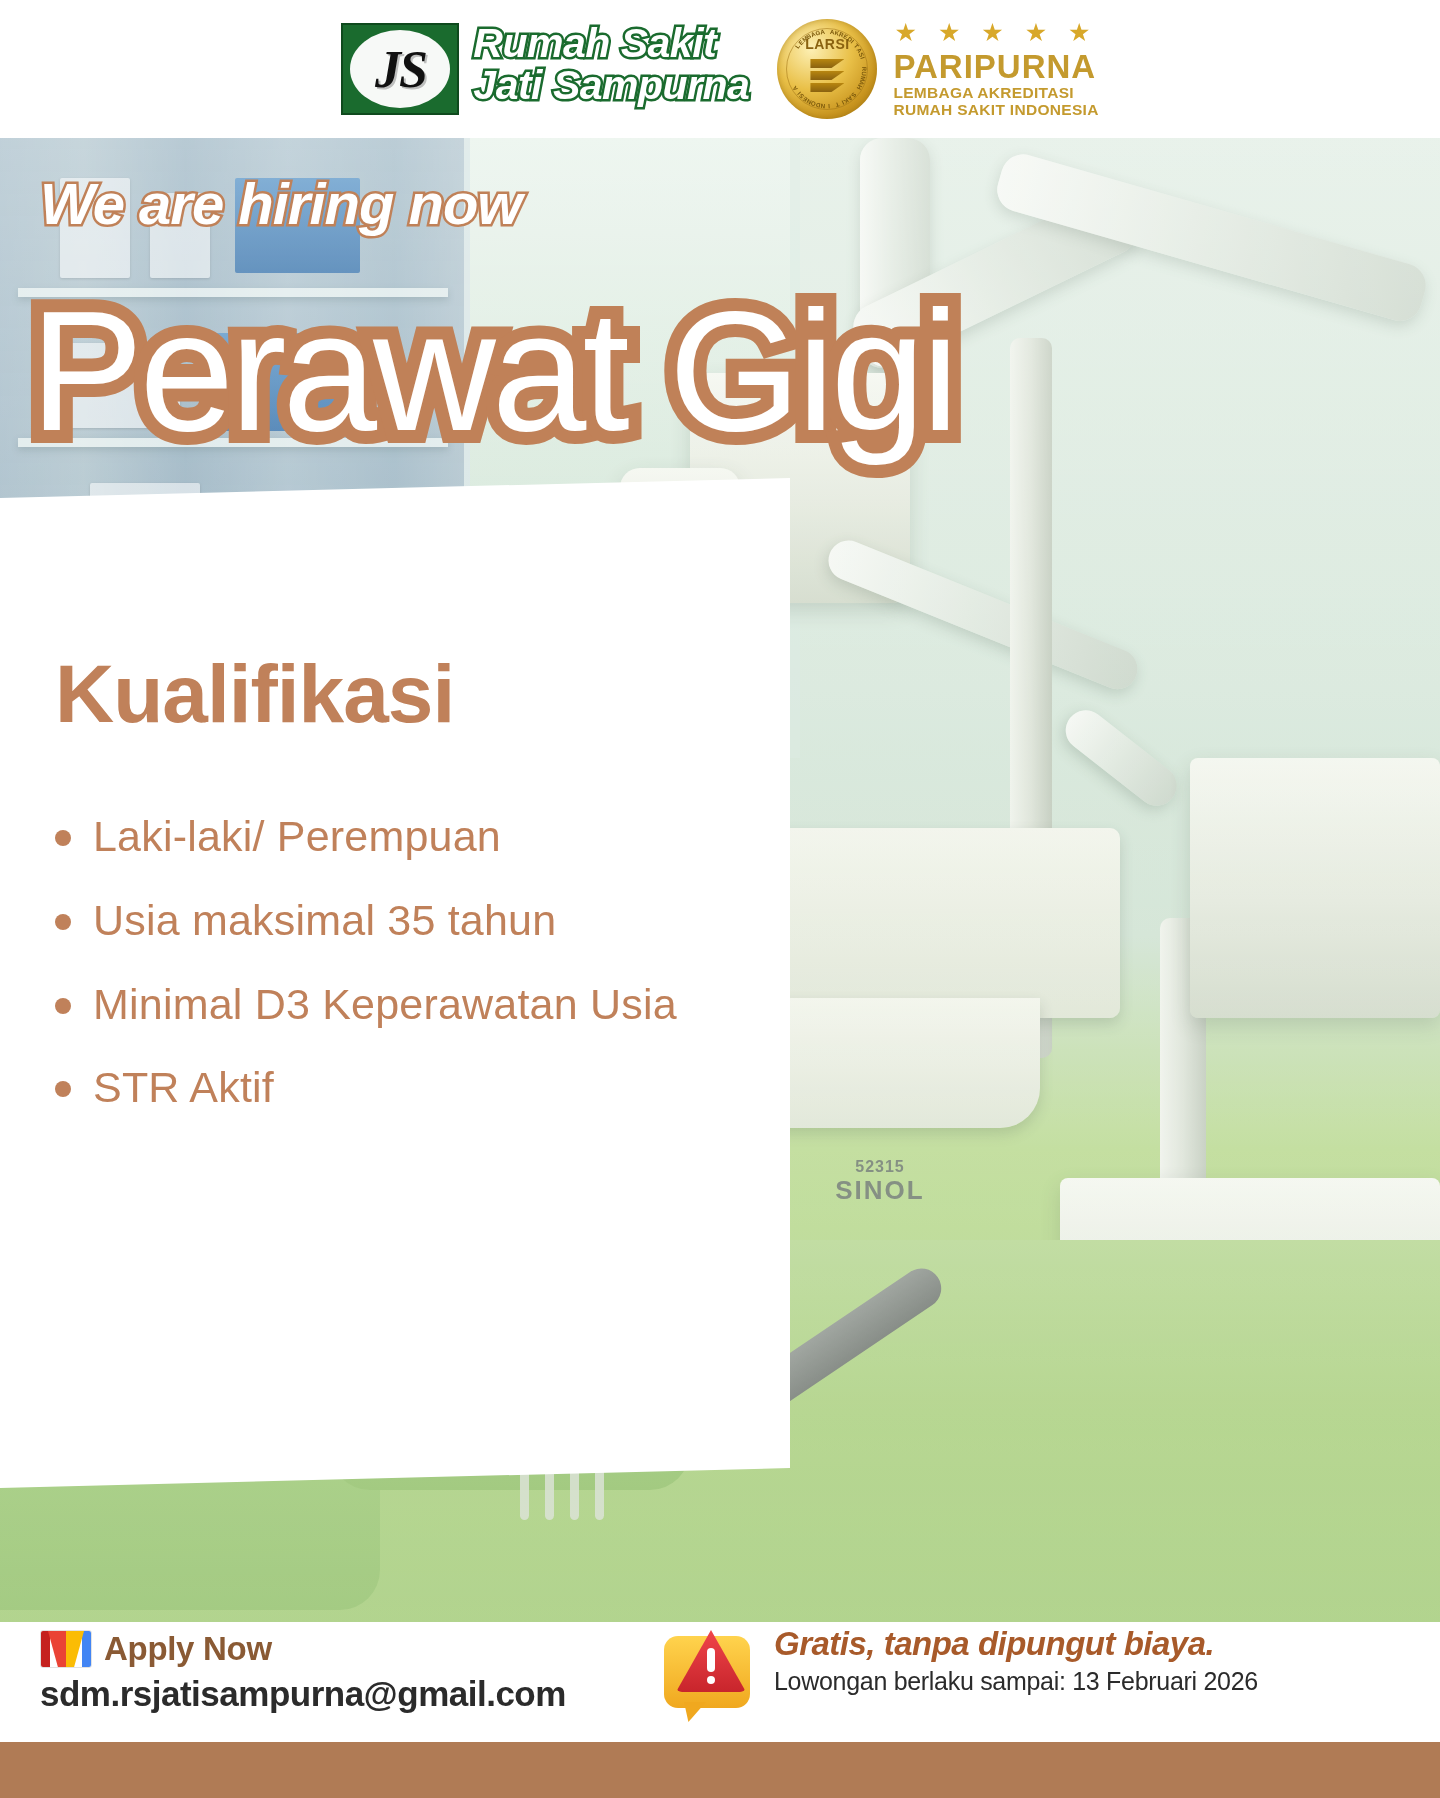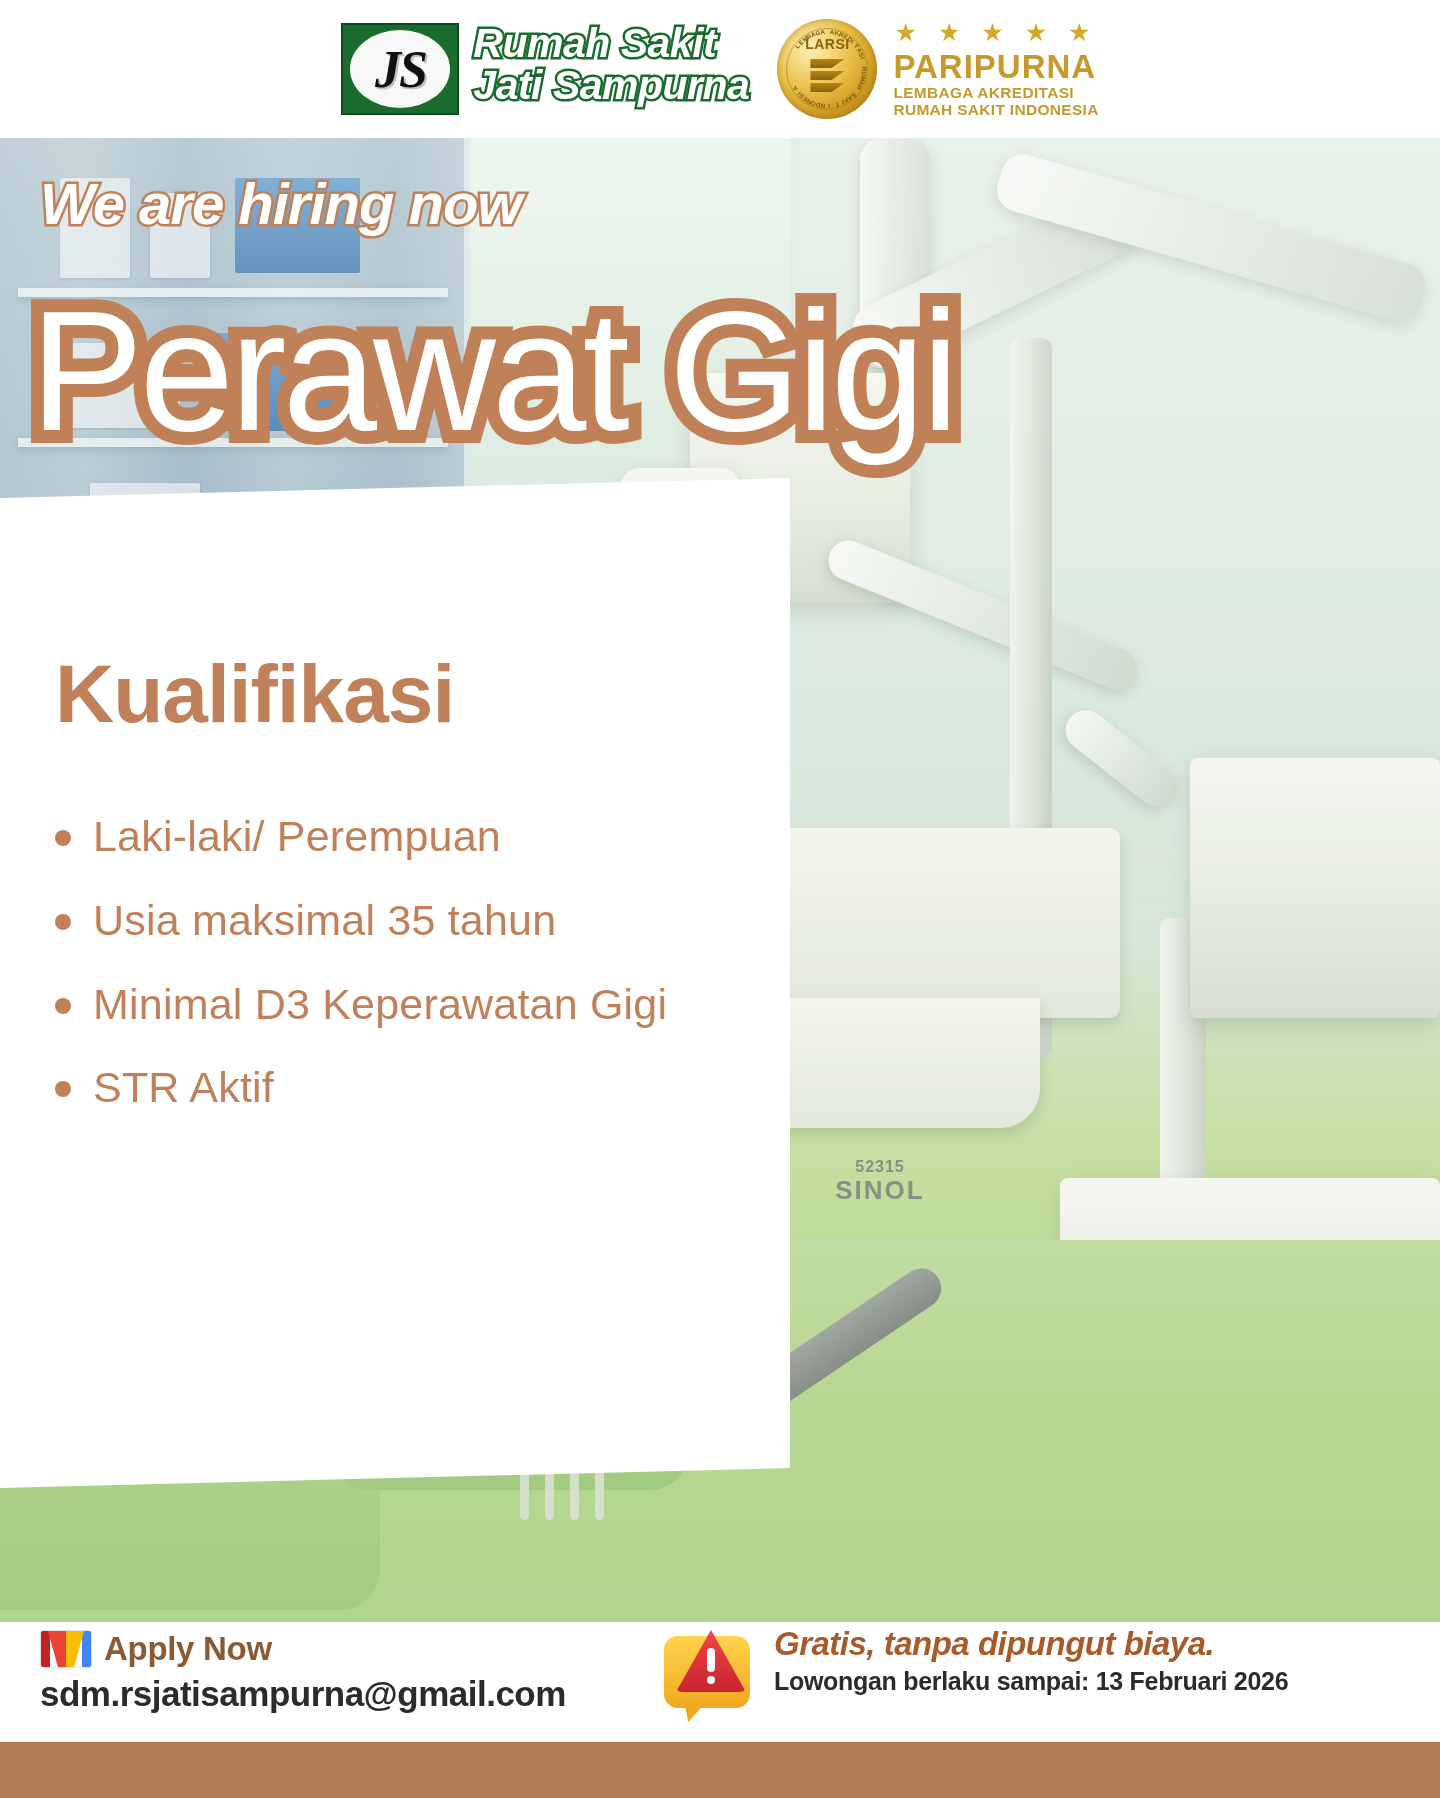--- a/index.html
+++ b/index.html
@@ -273,21 +273,21 @@
   .warn-dot {
     position:absolute; left:47px; top:50px; width:8px; height:8px;
     background:#fff; border-radius:50%;
   }
   .warn-texts { line-height:1.12; }
   .gratis {
     font-size:33px; font-weight:bold; font-style:italic; color:#a85a2a;
     letter-spacing:-.5px;
   }
   .deadline {
-    font-size:25px; font-weight:bold; color:#2b2b2b;
+    font-size:25px; font-weight:normal; color:#2b2b2b;
     letter-spacing:-.3px; margin-top:4px;
   }
   .bottom-bar {
     position:absolute; left:0; top:1742px; width:1440px; height:56px;
     background:#b07b55;
   }
 </style>
 </head>
 <body>
 
@@ -434,21 +434,21 @@
           <li class="qual-item">
             <span class="bullet"></span>
             <span class="qual-text">Laki-laki/ Perempuan</span>
           </li>
           <li class="qual-item">
             <span class="bullet"></span>
             <span class="qual-text">Usia maksimal 35 tahun</span>
           </li>
           <li class="qual-item">
             <span class="bullet"></span>
-            <span class="qual-text">Minimal D3 Keperawatan Gigi</span>
+            <span class="qual-text">Minimal D3 Keperawatan Usia</span>
           </li>
           <li class="qual-item">
             <span class="bullet"></span>
             <span class="qual-text">STR Aktif</span>
           </li>
         </ul>
     </div>
   </div>
 
 </div>

